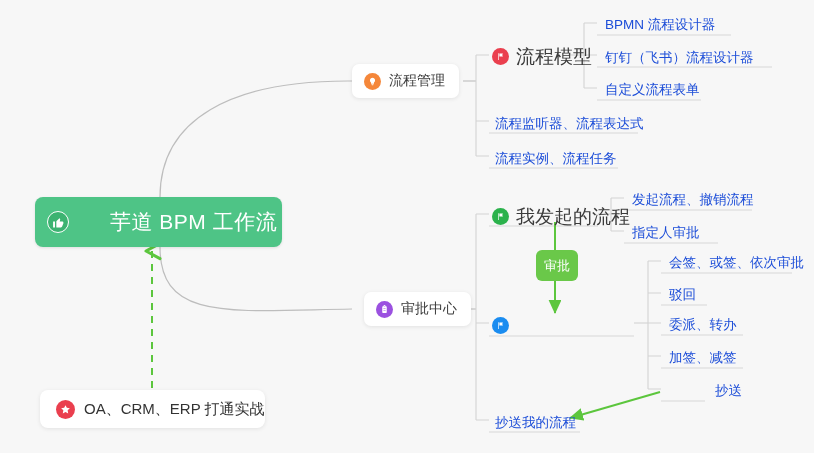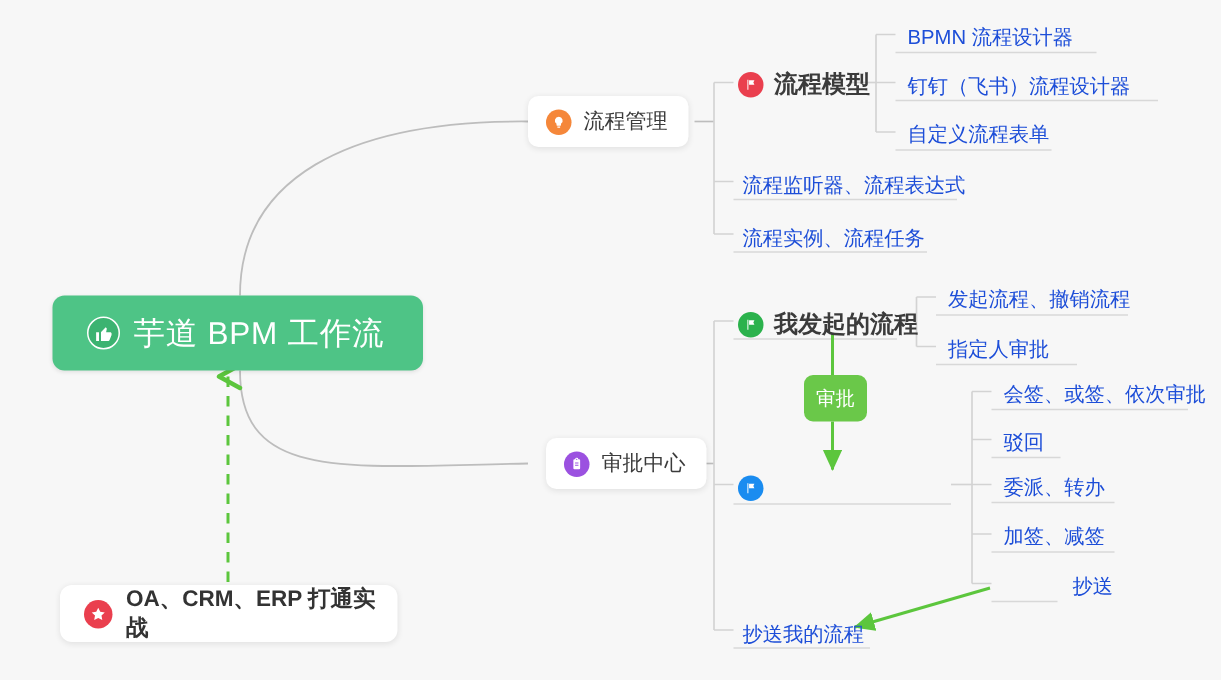--- a/index.html
+++ b/index.html
@@ -18,22 +18,23 @@
   #edges { position: absolute; left: 0; top: 0; width: 814px; height: 453px; pointer-events: none; }
 
   
   .root-node {
     position: absolute;
     left: 35px; top: 197px;
     width: 247px; height: 50px;
     background: #4ec486;
     border-radius: 8px;
     display: flex; align-items: center;
-    padding-left: 23px;
+    padding-left: 12px;
     box-shadow: 0 1px 3px rgba(0,0,0,0.10);
+    gap: 32px;
   }
   .root-label {
     color: #ffffff;
     font-size: 21px;
     letter-spacing: 0.5px;
     margin-left: 9px;
     white-space: nowrap;
   }
   .thumb-icon {
     width: 22px; height: 22px;
@@ -87,34 +88,34 @@
   }
   .leaf-icon {
     position: absolute;
     display: flex; align-items: center;
     white-space: nowrap;
     font-size: 13.5px;
     color: #4a4a4a;
     padding: 3px 6px 5px 0;
     line-height: 17px;
   }
-  .leaf-icon .pill-label { margin-left: 7px; font-size: 16px; font-weight: bold; }
+  .leaf-icon .pill-label { margin-left: 7px; font-size: 19px; }
 
   
   .callout-node {
     position: absolute;
     left: 40px; top: 390px;
     width: 225px; height: 38px;
     background: #ffffff;
     border-radius: 8px;
     display: flex; align-items: center;
     padding-left: 16px;
     box-shadow: 0 1px 4px rgba(0,0,0,0.09);
   }
-  .callout-node .pill-label { font-size: 15px; color: #333; margin-left: 9px; font-weight: bold; }
+  .callout-node .pill-label { font-size: 15px; color: #333; margin-left: 9px; }
 
   
   .tag-node {
     position: absolute;
     left: 536px; top: 250px;
     width: 42px; height: 31px;
     background: #6ac849;
     border-radius: 6px;
     display: flex; align-items: center; justify-content: center;
   }

